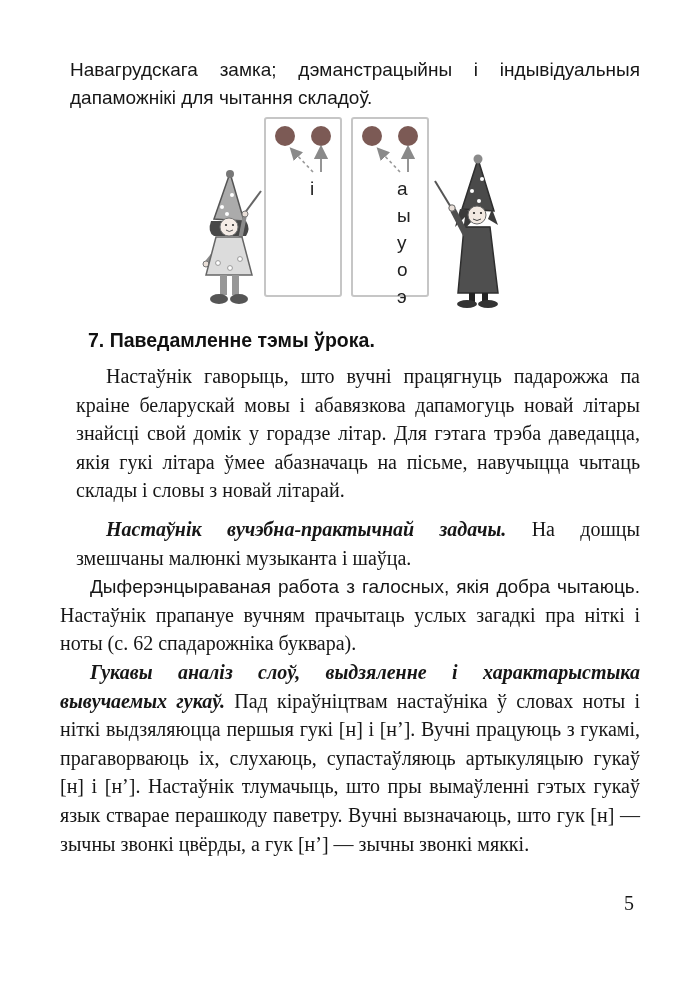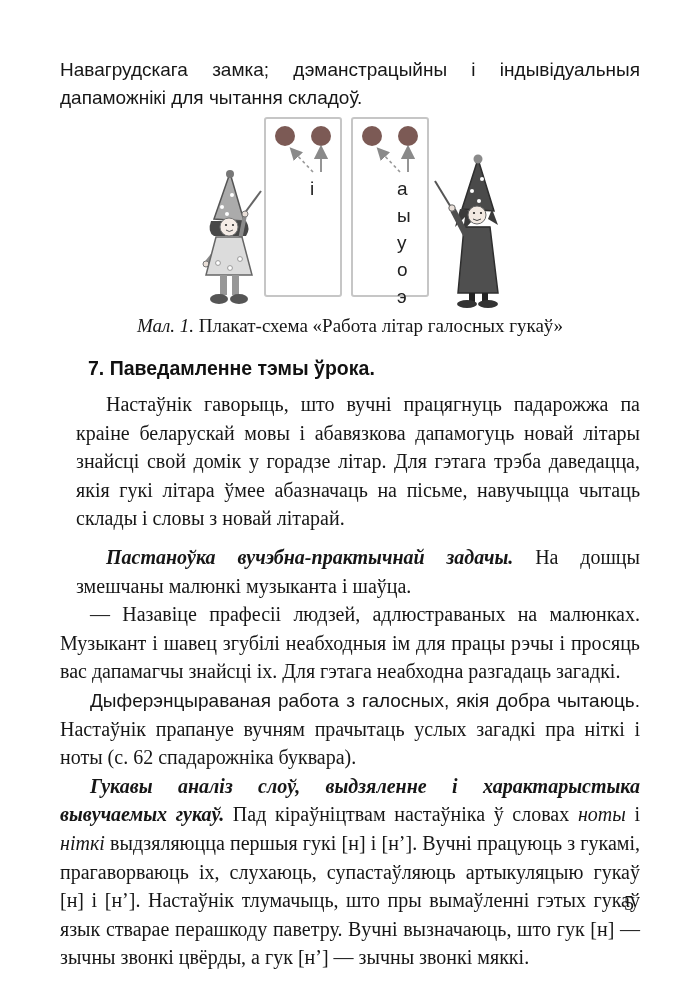--- a/index.html
+++ b/index.html
@@ -1,39 +1,39 @@
 <!DOCTYPE html>
 <html><head>
 <meta charset="utf-8">
 <style>
   html,body{margin:0;padding:0;background:#ffffff;}
   body{width:700px;height:1000px;font-family:"Liberation Serif",serif;color:#161616;}
   .page{position:relative;width:700px;height:1000px;box-sizing:border-box;padding:56px 60px 0 60px;overflow:hidden;}
 
-  .intro{font-family:"Liberation Sans",sans-serif;font-size:19px;line-height:1.45;text-align:justify;margin:0 0 4px 0;}
+  .intro{font-family:"Liberation Sans",sans-serif;font-size:19px;line-height:1.45;text-align:justify;margin:0 0 4px 10px;}
 
   .figure{position:relative;height:194px;margin:0;}
   .fig-box{position:absolute;top:2px;width:78px;height:180px;background:#fff;border:2px solid #c6c6c6;border-radius:3px;box-sizing:border-box;}
   .fig-box.box1{left:204px;}
   .fig-box.box2{left:291px;}
   .box-svg{display:block;width:74px;height:62px;}
   .box-letters{position:absolute;top:56px;left:0;width:100%;padding-left:44px;box-sizing:border-box;font-family:"Liberation Sans",sans-serif;font-size:19px;line-height:27px;color:#222;}
   .box-letters span{display:block;}
   .wizard-left{position:absolute;left:134px;top:54px;}
   .wizard-right{position:absolute;left:372px;top:36px;}
 
   .caption{text-align:center;font-size:19px;margin:6px 0 0 0;}
   .cap-label{font-style:italic;}
 
   .h-sans{font-family:"Liberation Sans",sans-serif;font-weight:bold;font-size:19.5px;margin:20px 0 0 0;padding-left:28px;color:#111;}
   p.body{font-size:20px;line-height:1.43;text-align:justify;text-indent:30px;margin:10px 0 0 16px;}
   p.body.tight{margin:0;}
   .lead-bi{font-weight:bold;font-style:italic;}
   .lead-sans{font-family:"Liberation Sans",sans-serif;font-size:19px;}
-  .it{font-style:italic;}
+  .it{}
 
   .page-number{position:absolute;right:66px;top:892px;font-size:20px;}
 </style>
 </head>
 <body>
 
 <div class="page">
 
   <p class="intro">
     <span>Навагрудскага замка; дэманстрацыйны і індывідуальныя дапаможнікі для чытання складоў.</span>
@@ -122,34 +122,30 @@
       <path d="M32,76 L58,76 L66,142 L26,142 Z" fill="#4f4f4f" stroke="#2e2e2e" stroke-width="1.5"></path>
       <line x1="34" y1="84" x2="21" y2="59" stroke="#4f4f4f" stroke-width="6"></line>
       <circle cx="20" cy="57" r="3.2" fill="#e9dfd8" stroke="#666"></circle>
       <rect x="37" y="142" width="6" height="10" fill="#222"></rect>
       <rect x="50" y="142" width="6" height="10" fill="#222"></rect>
       <ellipse cx="35" cy="153" rx="10" ry="4" fill="#333"></ellipse>
       <ellipse cx="56" cy="153" rx="10" ry="4" fill="#333"></ellipse>
     </svg>
   </div>
 
-  <p class="caption">
-    <span class="cap-label">Мал. 1.</span><span> Плакат-схема «Работа літар галосных гукаў»</span>
-  </p>
 
   <h3 class="h-sans">7. Паведамленне тэмы ўрока.</h3>
 
   <p class="body">Настаўнік гаворыць, што вучні працягнуць падарожжа па краіне беларускай мовы і абавязкова дапамогуць новай літары знайсці свой домік у горадзе літар. Для гэтага трэба даведацца, якія гукі літара ўмее абазначаць на пісьме, навучыцца чытаць склады і словы з новай літарай.</p>
 
 
   <p class="body">
-    <span class="lead-bi">Пастаноўка вучэбна-практычнай задачы.</span><span> На дошцы змешчаны малюнкі музыканта і шаўца.</span>
+    <span class="lead-bi">Настаўнік вучэбна-практычнай задачы.</span><span> На дошцы змешчаны малюнкі музыканта і шаўца.</span>
   </p>
 
-  <p class="body tight">— Назавіце прафесіі людзей, адлюстраваных на малюнках. Музыкант і шавец згубілі неабходныя ім для працы рэчы і просяць вас дапамагчы знайсці іх. Для гэтага неабходна разгадаць загадкі.</p>
 
   <p class="body tight">
     <span class="lead-sans">Дыферэнцыраваная работа з галосных, якія добра чытаюць.</span><span> Настаўнік прапануе вучням прачытаць услых загадкі пра ніткі і ноты (с. 62 спадарожніка буквара).</span>
   </p>
 
   <p class="body tight">
     <span class="lead-bi">Гукавы аналіз слоў, выдзяленне і характарыстыка вывучаемых гукаў.</span><span> Пад кіраўніцтвам настаўніка ў словах </span><span class="it">ноты</span><span> і </span><span class="it">ніткі</span><span> выдзяляюцца першыя гукі [н] і [н’]. Вучні працуюць з гукамі, прагаворваюць іх, слухаюць, супастаўляюць артыкуляцыю гукаў [н] і [н’]. Настаўнік тлумачыць, што пры вымаўленні гэтых гукаў язык стварае перашкоду паветру. Вучні вызначаюць, што гук [н] — зычны звонкі цвёрды, а гук [н’] — зычны звонкі мяккі.</span>
   </p>
 
   <div class="page-number">5</div>

